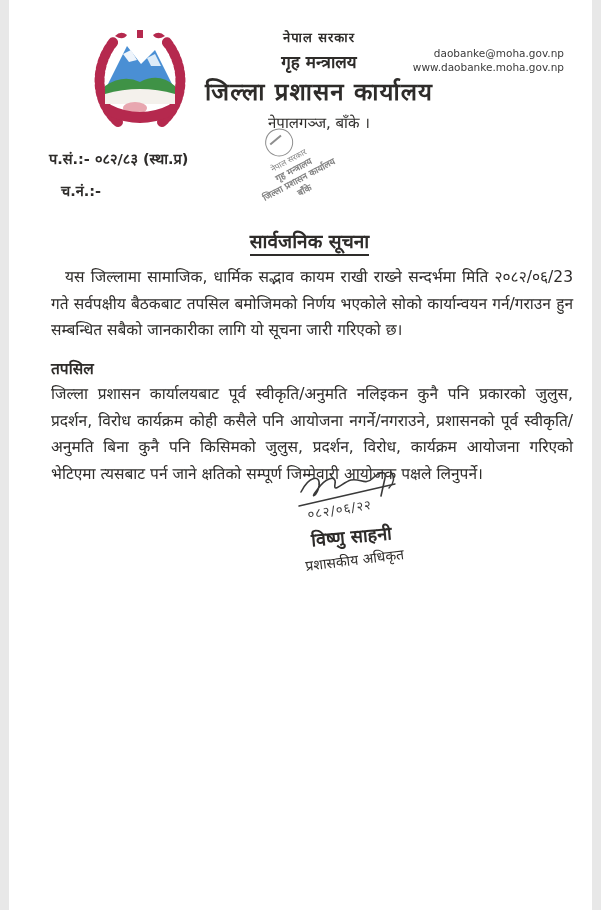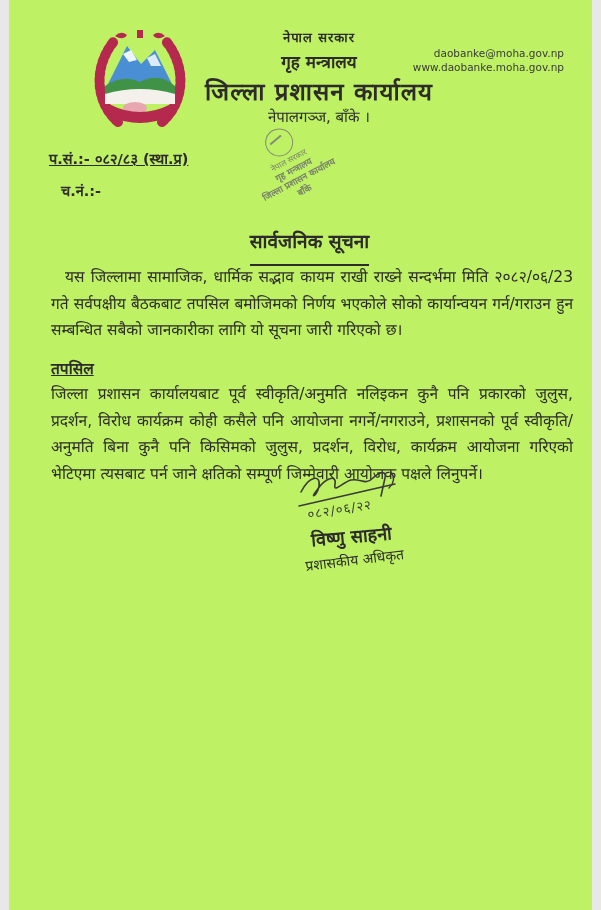--- a/index.html
+++ b/index.html
@@ -1,37 +1,37 @@
 <!DOCTYPE html>
 <html><head>
 <meta charset="utf-8">
 <style>
   html,body{margin:0;padding:0;background:#e8e8e8;}
   .page{
     position:relative;
     width:583px;height:910px;
     margin:0 auto;
-    background:#bef264;
+    background:#ffffff;
     font-family:"DejaVu Sans","Liberation Sans",sans-serif;
     color:#2e2c2a;
     overflow:hidden;
   }
   
   .emblem{position:absolute;left:76px;top:24px;width:110px;height:112px;}
   .lh-center{position:absolute;left:150px;top:30px;width:320px;text-align:center;line-height:1.2;}
   .lh-gov{font-size:13px;font-weight:bold;letter-spacing:1px;}
   .lh-ministry{font-size:17px;font-weight:bold;margin-top:6px;}
   .lh-office{font-size:24px;font-weight:bold;margin-top:6px;letter-spacing:1px;}
-  .lh-place{font-size:15px;margin-top:1px;}
+  .lh-place{font-size:15px;margin-top:7px;}
   .lh-contact{position:absolute;right:28px;top:46px;text-align:right;line-height:1.35;}
   .lh-phone{font-size:13.5px;font-weight:bold;}
   .lh-mail,.lh-web{font-size:10.5px;color:#3a3a3a;}
   .icon-inline{font-size:12px;margin-right:2px;}
   
-  .ref-line{position:absolute;left:40px;top:148px;font-size:14.5px;font-weight:bold;text-decoration:underline;}
+  .ref-line{position:absolute;left:40px;top:148px;font-size:14.5px;font-weight:bold;}
   .ch-line{position:absolute;left:52px;top:180px;font-size:14.5px;font-weight:bold;}
   .date-line{position:absolute;left:422px;top:143px;font-size:14.5px;font-weight:bold;}
   
   .stamp{
     position:absolute;left:228px;top:124px;width:120px;height:104px;
     transform:rotate(-28deg);
     color:#6e6e6e;text-align:center;line-height:1.25;
     opacity:.85;pointer-events:none;
   }
   .stamp .st-emblem{
@@ -44,29 +44,29 @@
   }
   .stamp .st1{font-size:8px;}
   .stamp .st2{font-size:9px;font-weight:bold;}
   .stamp .st3{font-size:9px;font-weight:bold;}
   .stamp .st4{font-size:9px;font-weight:bold;}
   
   .notice-title{
     position:absolute;left:0;top:228px;width:601px;text-align:center;
     font-size:19px;font-weight:bold;
   }
-  .notice-title span{border-bottom:2px solid #2e2c2a;padding-bottom:12px;}
+  .notice-title span{border-bottom:2px solid #2e2c2a;padding-bottom:2px;}
   .para{
     position:absolute;left:42px;width:522px;
     font-size:15.5px;line-height:1.72;text-align:justify;
   }
   .para1{top:264px;text-indent:14px;}
   .detail-heading{
     position:absolute;left:42px;top:357px;
-    font-size:15.5px;font-weight:bold;text-decoration:underline;
+    font-size:15.5px;font-weight:bold;
   }
   .para2{top:381px;}
   
   .sig-block{position:absolute;left:280px;top:466px;width:180px;height:110px;}
   .sig-scribble{position:absolute;left:6px;top:0;}
   .sig-date{
     position:absolute;left:18px;top:34px;
     font-size:13px;color:#3a3a3a;
     transform:rotate(-9deg);letter-spacing:1px;
   }

